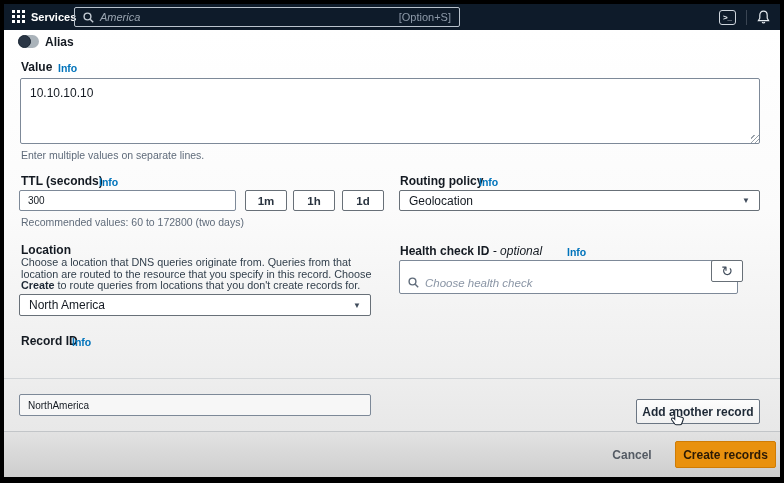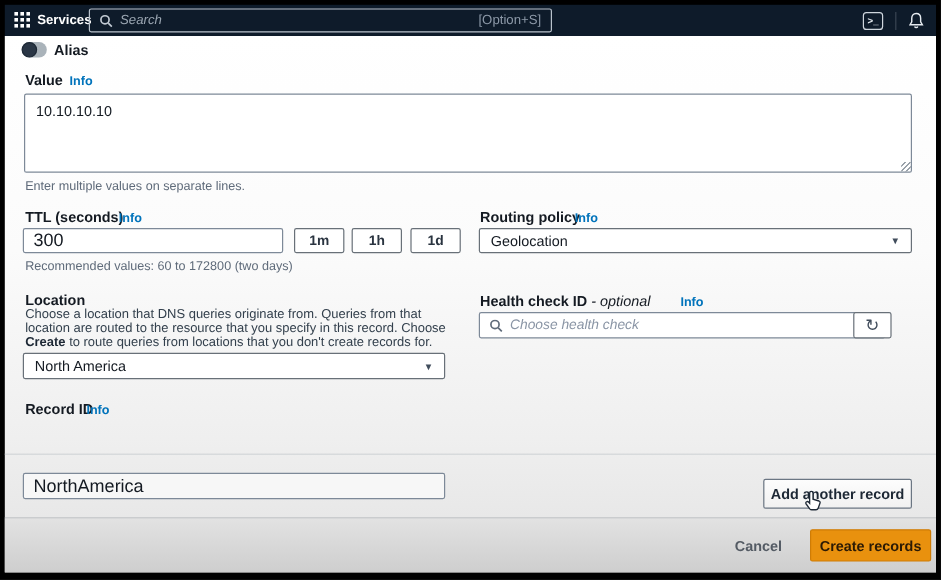--- a/index.html
+++ b/index.html
@@ -40,35 +40,35 @@
 
   
   .value-textarea { position:absolute; left:16px; top:48px; width:740px; height:66px;
                     border:1px solid #7d8998; border-radius:2px; background:#ffffff;
                     font-family:"Liberation Sans", sans-serif; font-size:12px; color:#141a22;
                     padding:7px 9px; resize:none; }
   .resize-grip { position:absolute; left:747px; top:105px; width:8px; height:8px;
                  background:repeating-linear-gradient(135deg,transparent 0 2px,#9aa2aa 2px 3px); }
 
   .text-input { position:absolute; border:1px solid #7d8998; border-radius:2px; background:#fff;
-                font-family:"Liberation Sans", sans-serif; font-size:15px; color:#141a22; padding:0 8px; }
+                font-family:"Liberation Sans", sans-serif; font-size:10px; color:#141a22; padding:0 8px; }
   .ttl-btn { position:absolute; top:160px; width:42px; height:21px; background:#ffffff;
              border:1px solid #687078; border-radius:2px; font-family:"Liberation Sans", sans-serif;
              font-size:11.5px; font-weight:bold; color:#2a3440; cursor:pointer; }
 
   .select { position:absolute; height:21px; border:1px solid #687078; border-radius:2px; background:#fff;
             display:flex; align-items:center; padding:0 9px; font-size:12px; color:#141a22; cursor:pointer; }
   .select .caret { margin-left:auto; font-size:8px; color:#414d5c; }
 
   .desc { position:absolute; left:17px; top:227px; width:354px; font-size:10.8px; color:#33404d; line-height:11.6px; }
   .desc b { color:#1d2835; }
 
   .hc-input { position:absolute; left:395px; top:230px; width:339px; height:22px;
               border:1px solid #7d8998; border-radius:2px; background:#fff;
-              display:flex; align-items:center; padding:4px 8px; gap:6px; }
+              display:flex; padding:16px 8px; gap:6px; }
   .hc-placeholder { font-size:11.5px; font-style:italic; color:#8a95a5; }
   .refresh-btn { position:absolute; left:707px; top:230px; width:32px; height:22px; background:#fff;
                  border:1px solid #687078; border-radius:2px; font-size:14px; color:#414d5c;
                  display:flex; align-items:center; justify-content:center; cursor:pointer; }
 
   .record-input { background:#f7f7f7;margin-top:44px; }
 
   .divider { position:absolute; left:0; width:776px; height:1px; background:#d2d5d8; }
 
   .add-record-btn { position:absolute; left:632px; top:369px; width:124px; height:25px;
@@ -101,21 +101,21 @@
         <span></span>
         <span></span>
         <span></span>
     </div>
     <div class="services-label">Services</div>
     <div class="searchbox">
       <svg class="mag" width="11" height="11" viewBox="0 0 11 11">
         <circle cx="4.5" cy="4.5" r="3.4" fill="none" stroke="#c3cbd4" stroke-width="1.4"></circle>
         <line x1="7.2" y1="7.2" x2="10.2" y2="10.2" stroke="#c3cbd4" stroke-width="1.4"></line>
       </svg>
-      <span class="search-placeholder">Search</span>
+      <span class="search-placeholder">America</span>
       <span class="search-shortcut">[Option+S]</span>
     </div>
     <div class="topbar-right">
       <div class="cloudshell-btn">&gt;_</div>
       <div class="topbar-divider"></div>
       <svg width="13" height="15" viewBox="0 0 13 15">
         <path d="M6.5 1.2 C4 1.2 2.8 3 2.8 5.2 L2.8 8.2 L1.4 10.6 L11.6 10.6 L10.2 8.2 L10.2 5.2 C10.2 3 9 1.2 6.5 1.2 Z" fill="none" stroke="#e6ebf0" stroke-width="1.2"></path>
         <path d="M5.2 12 a1.4 1.4 0 0 0 2.6 0" fill="none" stroke="#e6ebf0" stroke-width="1.2"></path>
       </svg>
     </div>

